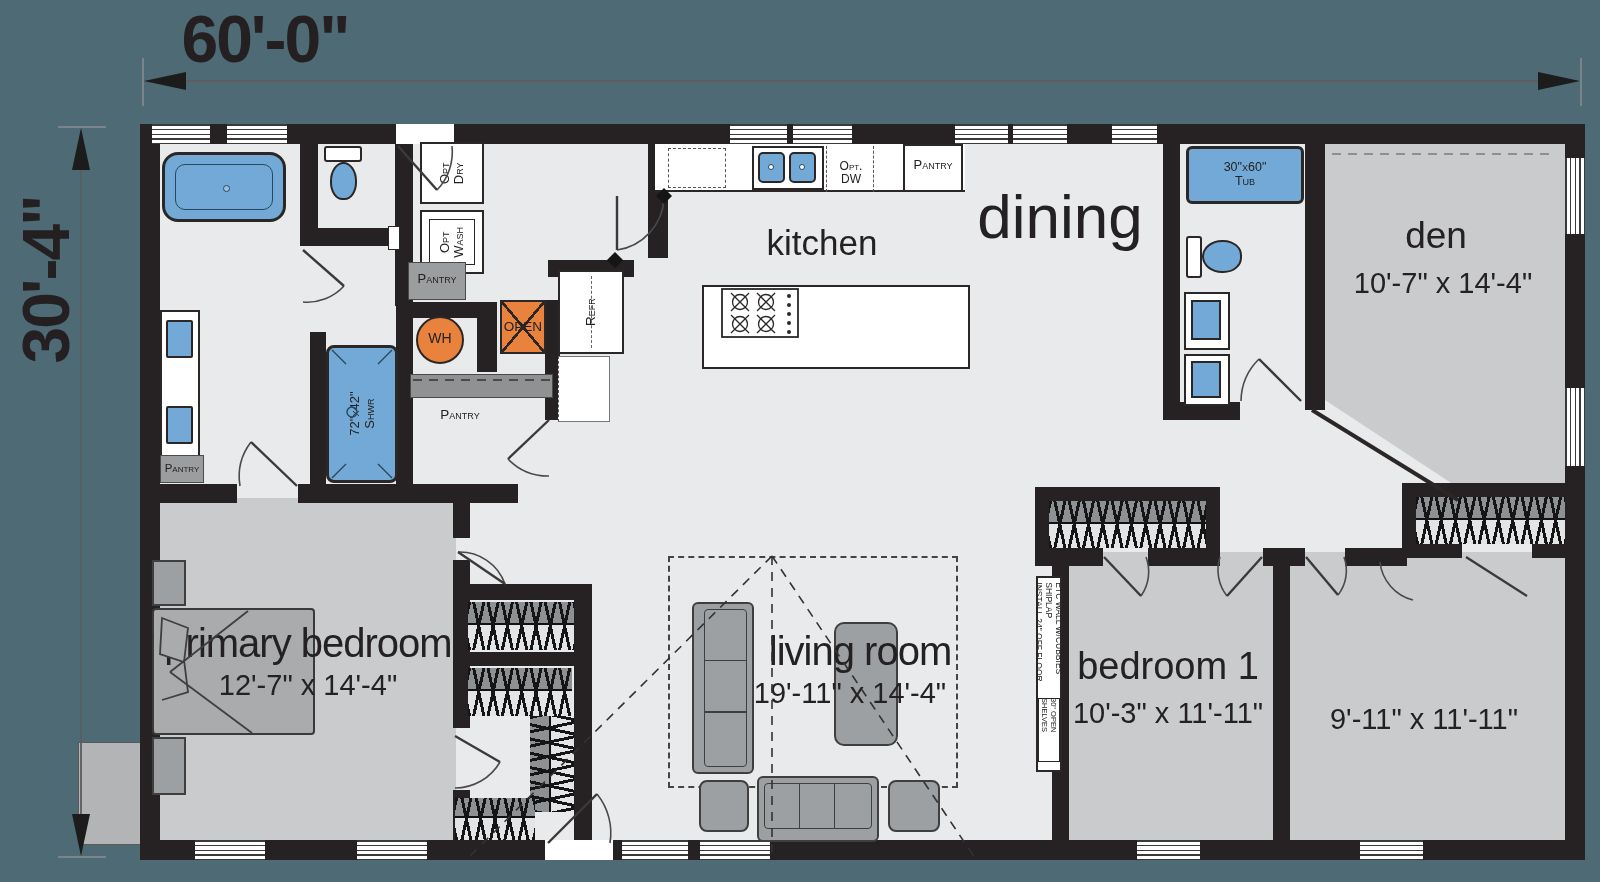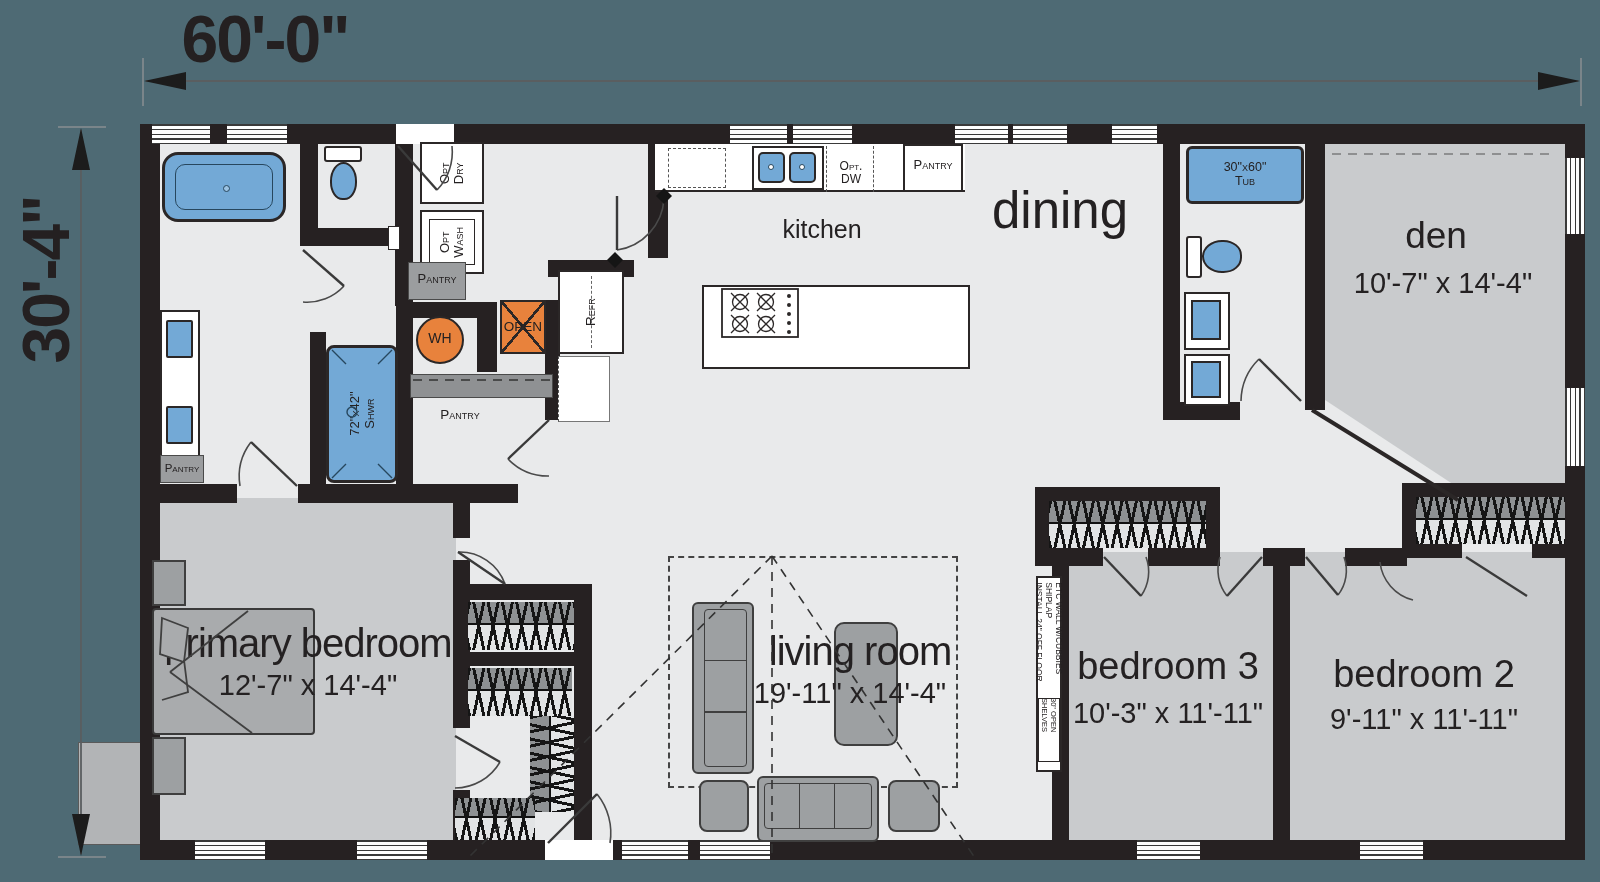--- a/index.html
+++ b/index.html
@@ -225,31 +225,30 @@
         <div>INSTALL 24" OFF FLOOR</div>
     </div>
   </div>
   <div class="fix rotcw" style="left:1038px;top:698px;width:22px;height:64px;border-width:1.5px">
     <div class="rlbl lbl" style="position:static;font-size:7.5px;line-height:1.2">
       <div>30" OPEN</div>
         <div>SHELVES</div>
     </div>
   </div>
 
-  <div class="lbl" style="left:722px;top:216px;width:200px;font-size:25px">kitchen</div>
-  <div class="lbl" style="left:960px;top:184px;width:200px;font-size:51px">dining</div>
+  <div class="lbl" style="left:722px;top:224px;width:200px;font-size:35px">kitchen</div>
+  <div class="lbl" style="left:960px;top:184px;width:200px;font-size:62px">dining</div>
   <div class="lbl" style="left:1336px;top:216px;width:200px;font-size:37px">den</div>
   <div class="lbl" style="left:1328px;top:268px;width:230px;font-size:29px">10'-7" x 14'-4"</div>
   <div class="lbl" style="left:158px;top:622px;width:300px;font-size:40px;letter-spacing:-1px">primary bedroom</div>
   <div class="lbl" style="left:158px;top:670px;width:300px;font-size:29px">12'-7" x 14'-4"</div>
   <div class="lbl" style="left:710px;top:630px;width:300px;font-size:40px;letter-spacing:-1px">living room</div>
   <div class="lbl" style="left:700px;top:678px;width:300px;font-size:29px">19'-11" x 14'-4"</div>
-  <div class="lbl" style="left:1043px;top:646px;width:250px;font-size:38px">bedroom 3</div>
+  <div class="lbl" style="left:1043px;top:646px;width:250px;font-size:38px">bedroom 1</div>
   <div class="lbl" style="left:1043px;top:698px;width:250px;font-size:29px">10'-3" x 11'-11"</div>
-  <div class="lbl" style="left:1299px;top:654px;width:250px;font-size:38px">bedroom 2</div>
   <div class="lbl" style="left:1299px;top:704px;width:250px;font-size:29px">9'-11" x 11'-11"</div>
 
   <div class="abs rot" style="left:130px;top:0;width:270px;height:78px">
     <div class="rlbl dim" style="transform:none">60'-0"</div>
   </div>
   <div class="abs rot" style="left:4px;top:150px;width:84px;height:260px">
     <div class="rlbl dim" style="white-space:nowrap">30'-4"</div>
   </div>
 
   <svg width="1600" height="882" viewBox="0 0 1600 882">

